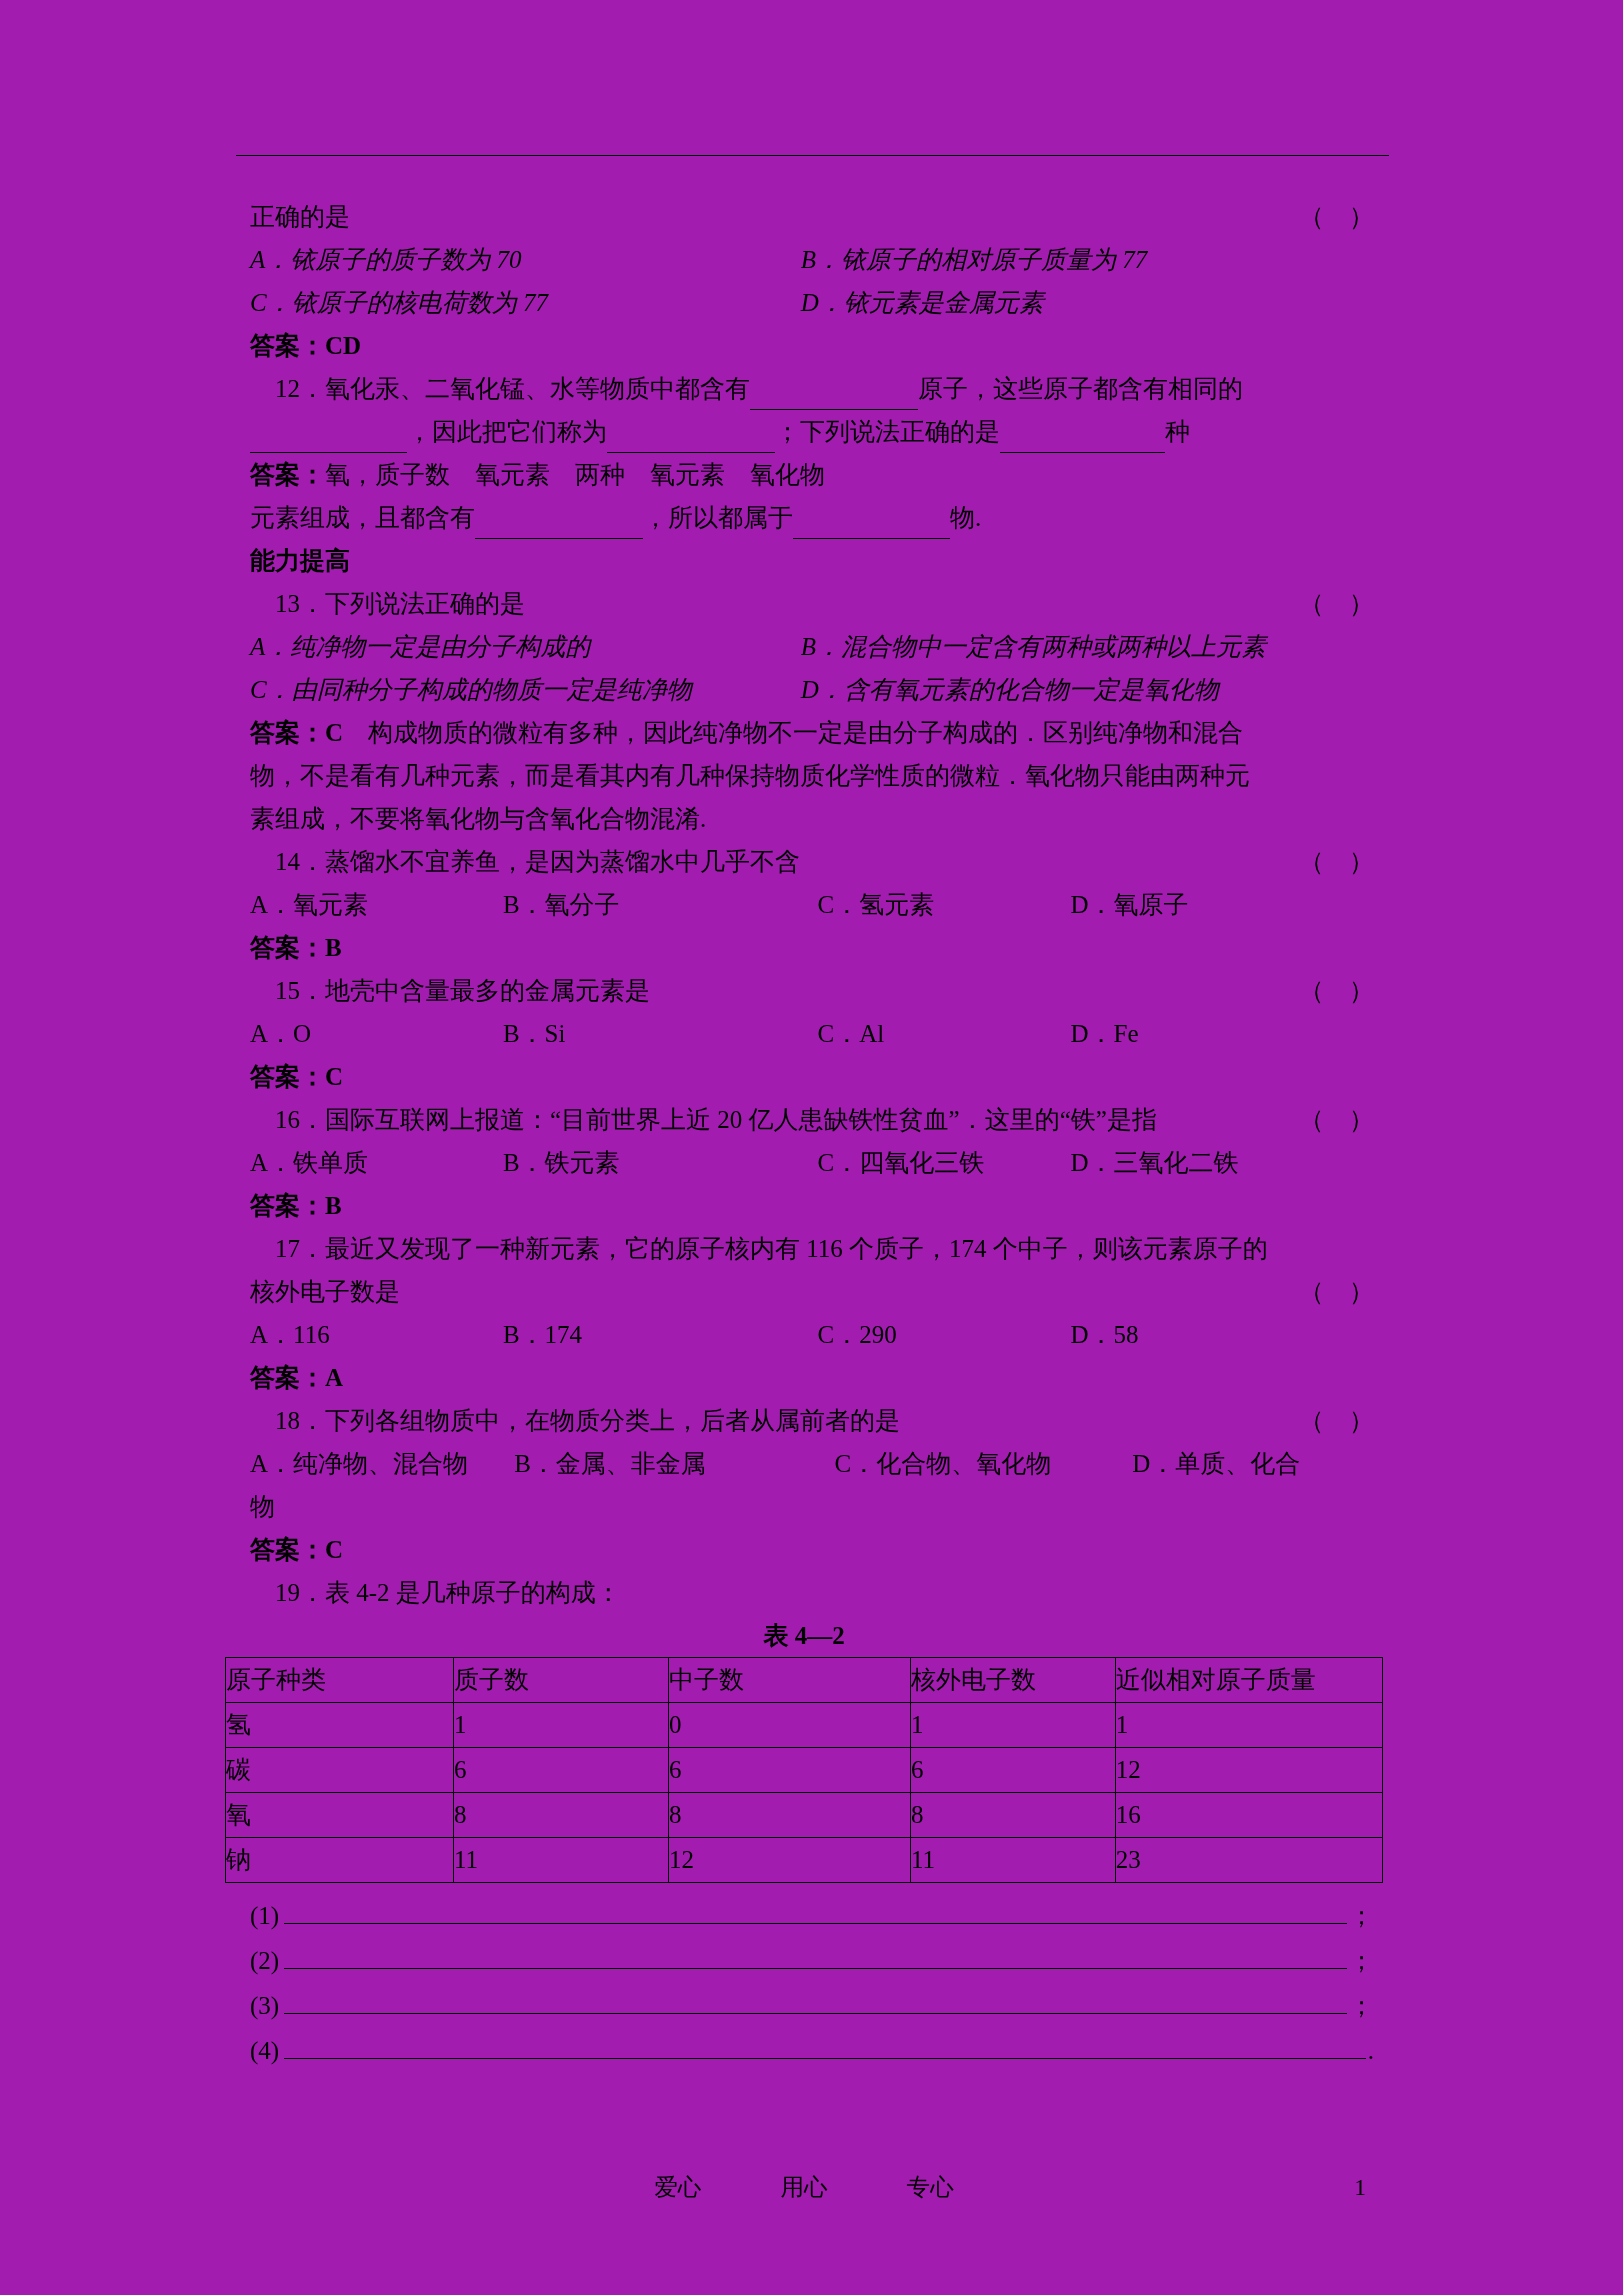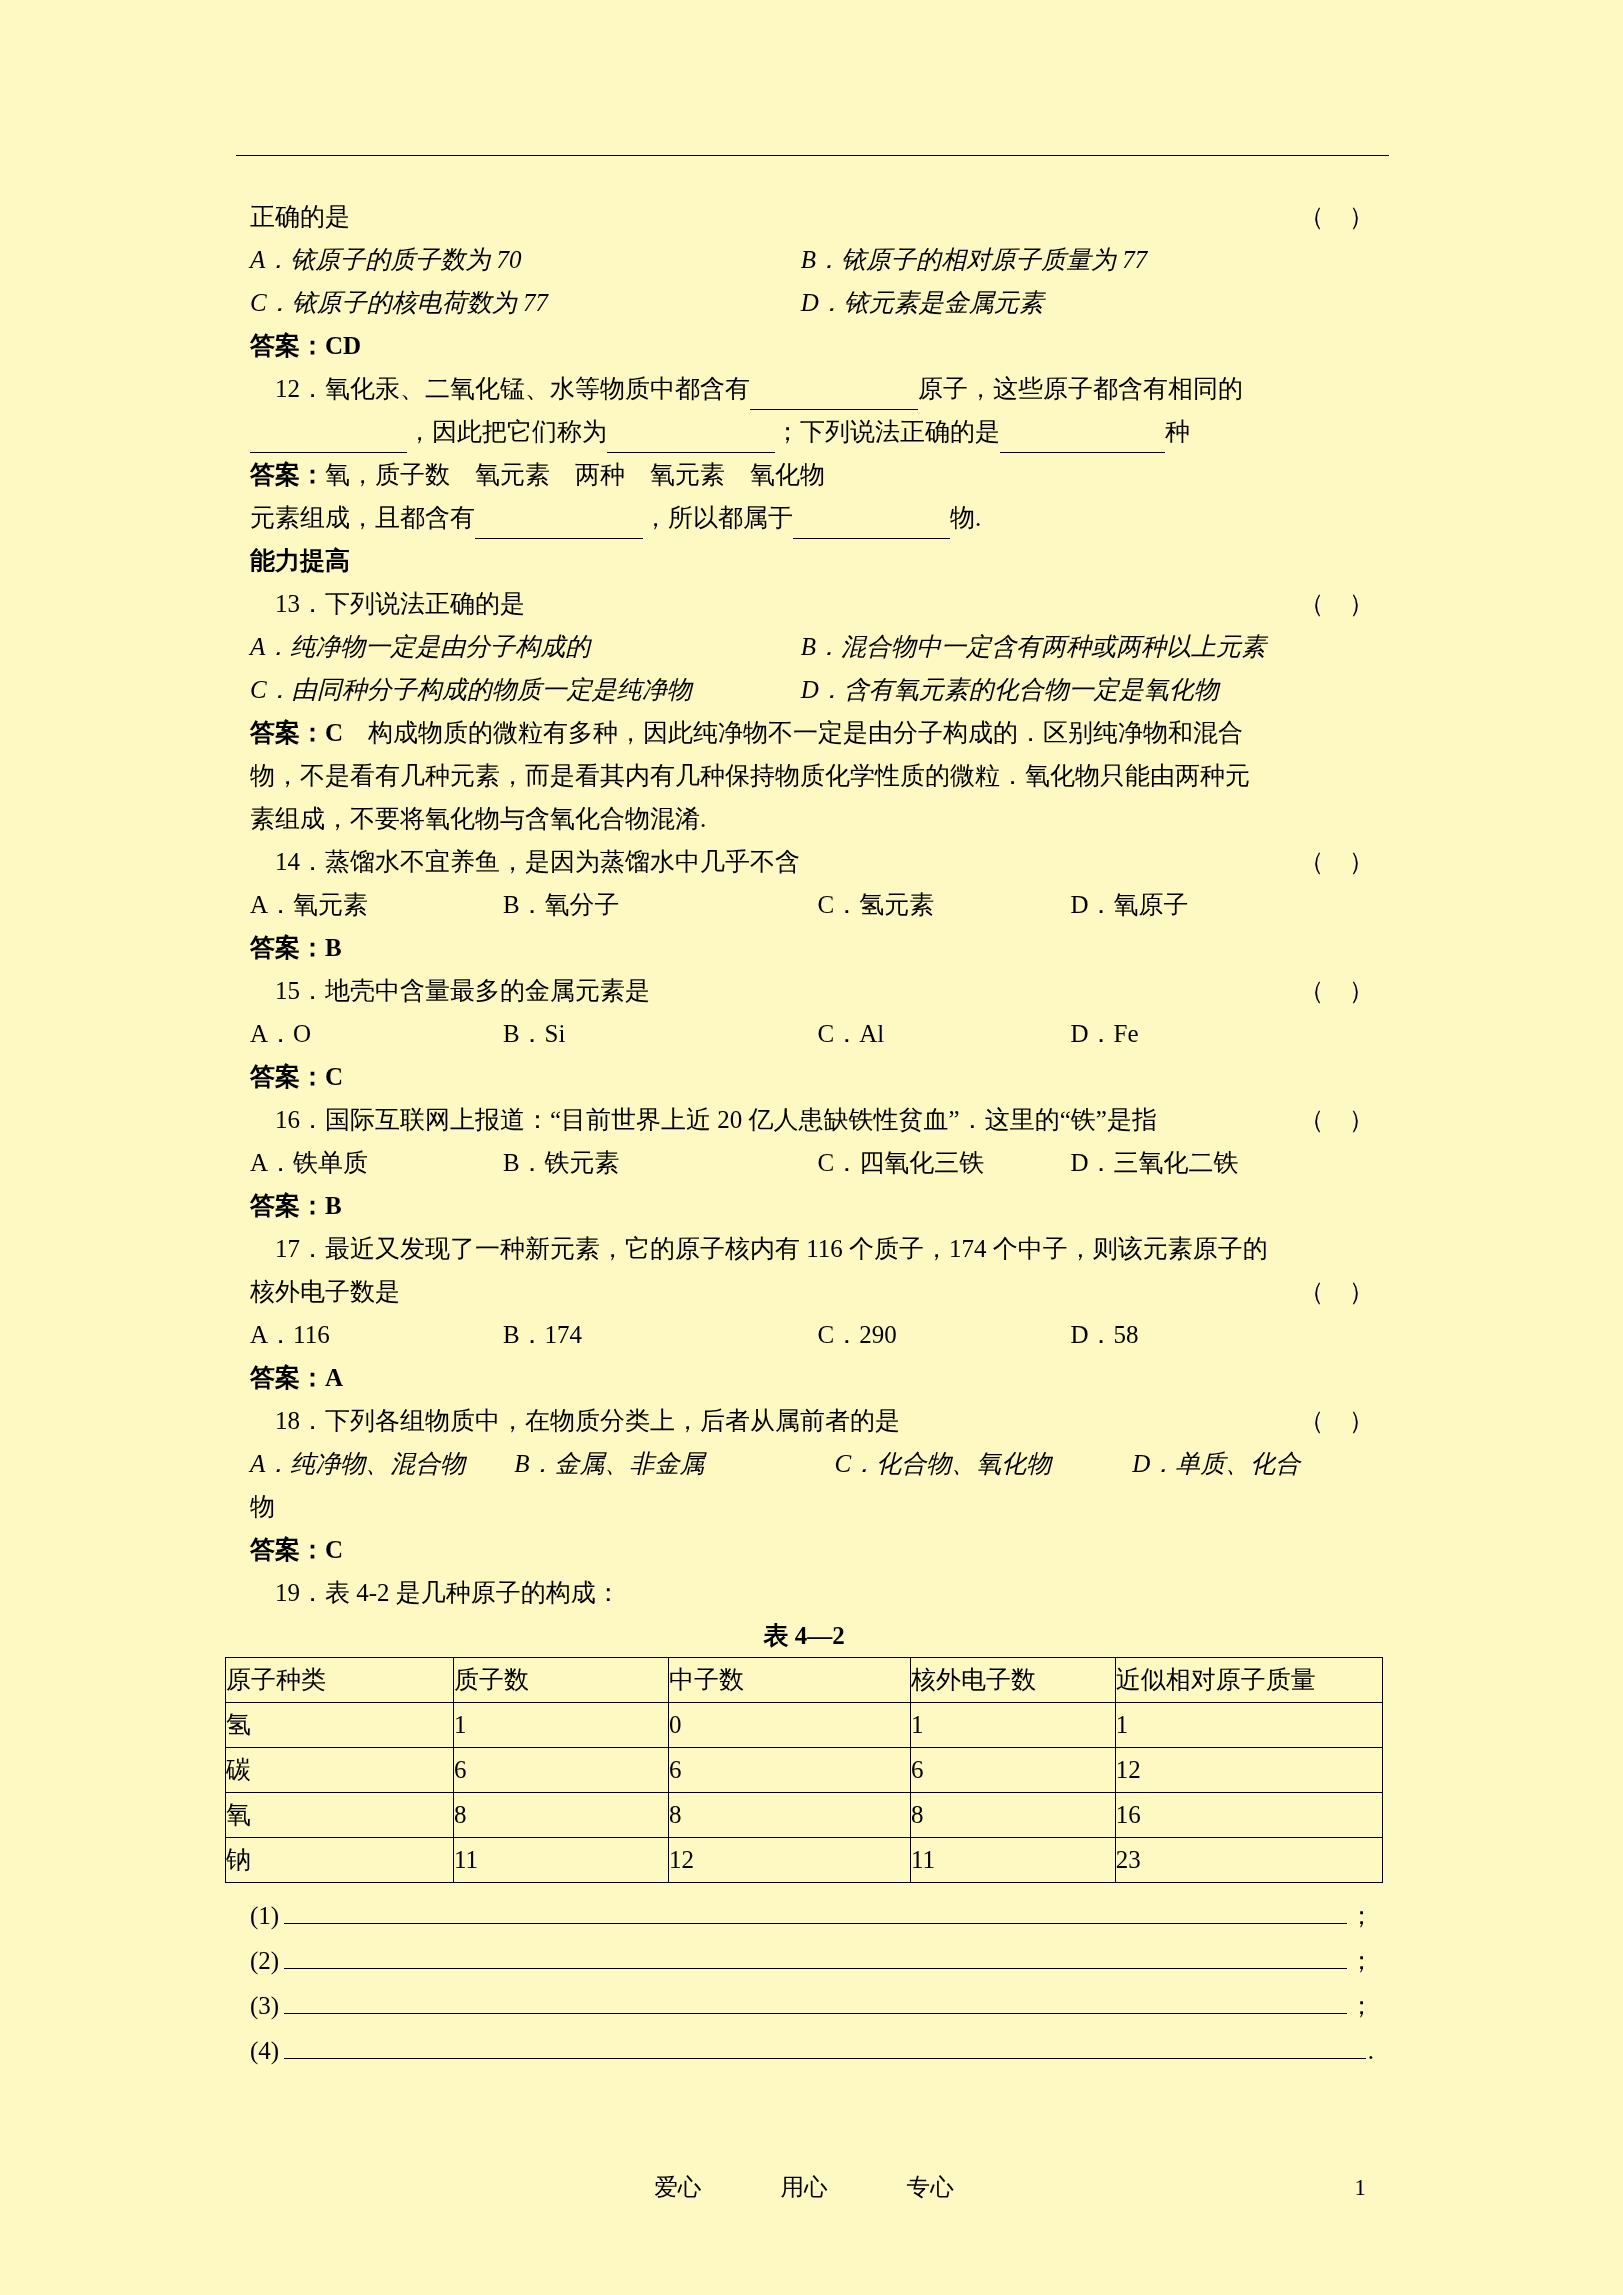--- a/index.html
+++ b/index.html
@@ -1,25 +1,25 @@
 <!DOCTYPE html>
 <html style="font-size:9px"><head>
 <meta charset="utf-8">
 <style>
   html,body{margin:0;padding:0;background:#fff;}
-  .page{position:relative;width:1623px;height:2295px;background:#fef9c3;color:#000;
+  .page{position:relative;width:1623px;height:2295px;background:#a21caf;color:#000;
         font-family:"Liberation Serif","DejaVu Serif",serif;font-size:25px;line-height:43px;}
   .toprule{position:absolute;left:236px;top:155px;width:1153px;height:0;border-top:1.7px solid #000;}
   .content{position:absolute;left:250px;top:195px;width:1124px;}
   .line{min-height:43px;}
   .flexline{display:flex;justify-content:space-between;align-items:baseline;}
   .indent{padding-left:25px;}
   .row2{display:grid;grid-template-columns:49% auto;font-style:italic;}
   .row4{display:grid;grid-template-columns:22.5% 28% 22.5% auto;}
-  .row4b{display:grid;grid-template-columns:23.5% 28.5% 26.5% auto;font-style:italic;}
+  .row4b{display:grid;grid-template-columns:23.5% 28.5% 26.5% auto;}
   .b{font-weight:bold;}
   .gap2{display:inline-block;width:25px;}
   .blank{display:inline-block;border-bottom:1.7px solid #000;height:31px;vertical-align:bottom;}
   .w300{width:168px;} .w295{width:165px;} .w280{width:157px;}
   .tblwrap{margin-left:-25px;width:1158px;}
   .tcaption{text-align:center;font-weight:bold;min-height:43px;}
   table{border-collapse:collapse;width:100%;table-layout:fixed;}
   td{border:1.7px solid #000;text-align:left;height:44px;padding:0;font-size:25px;line-height:34px;}
   .blanks{margin-top:9px;}
   .blankline{display:flex;align-items:baseline;min-height:43px;}

